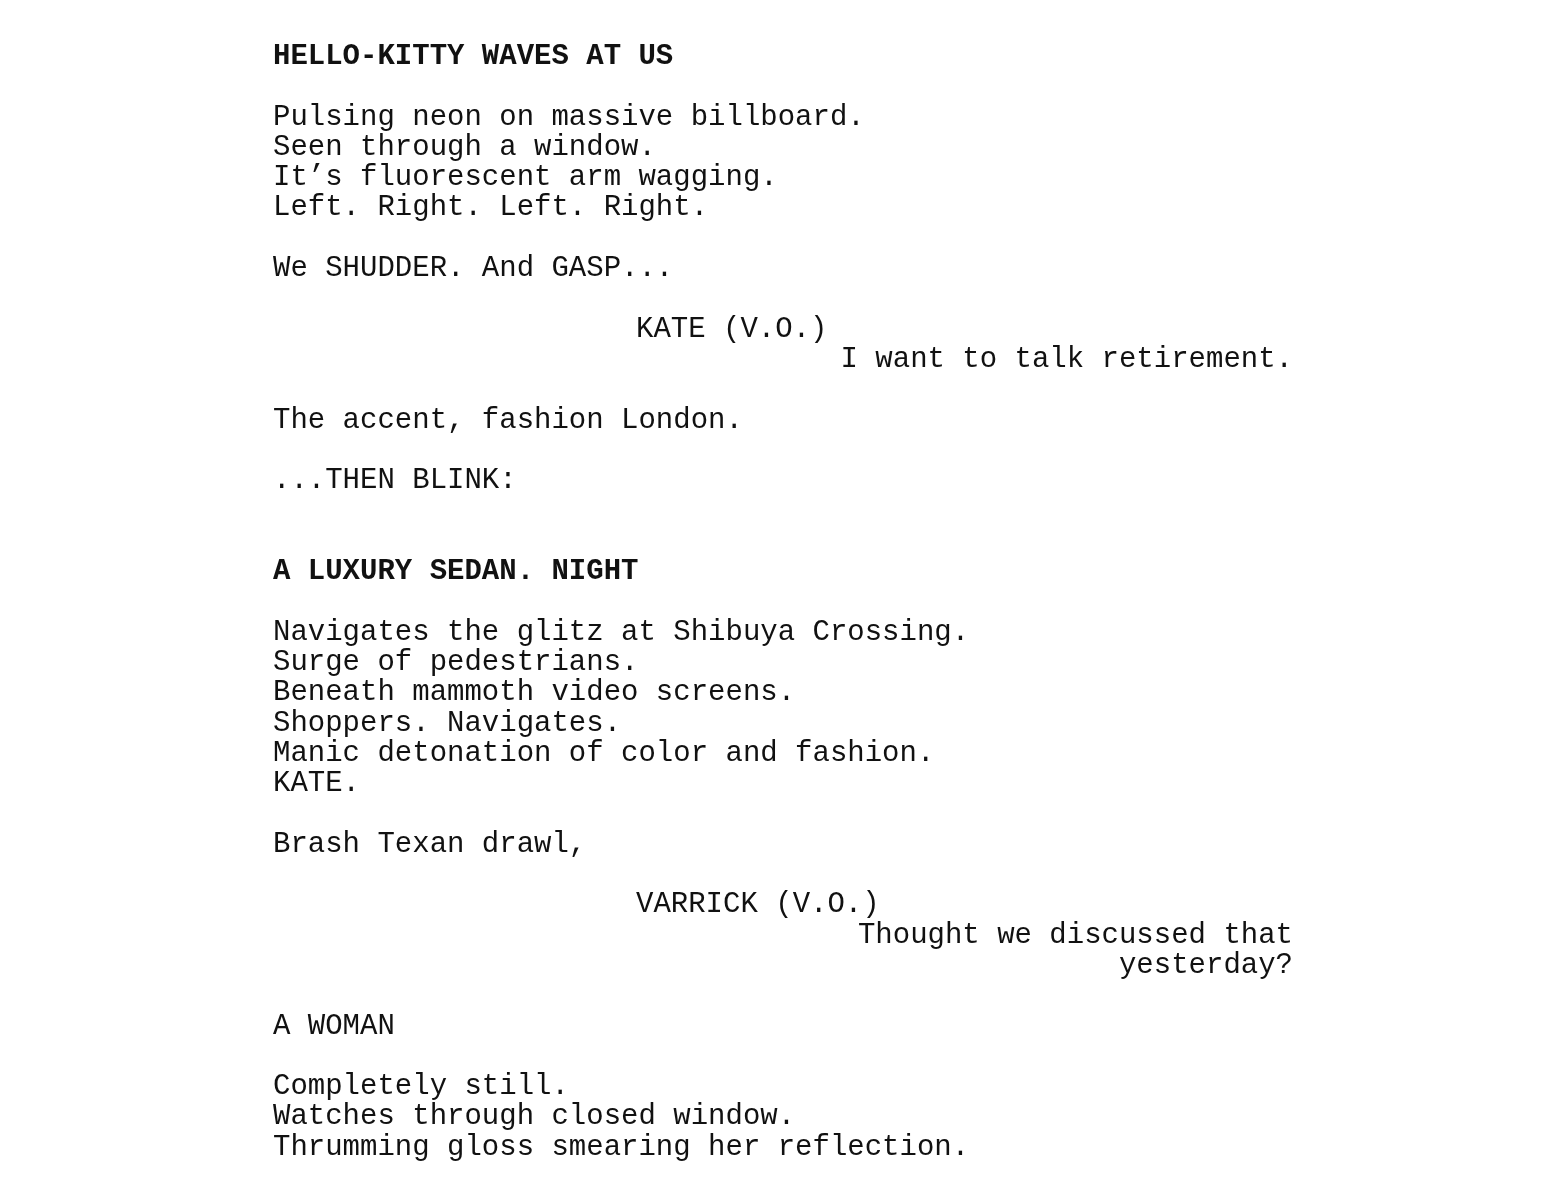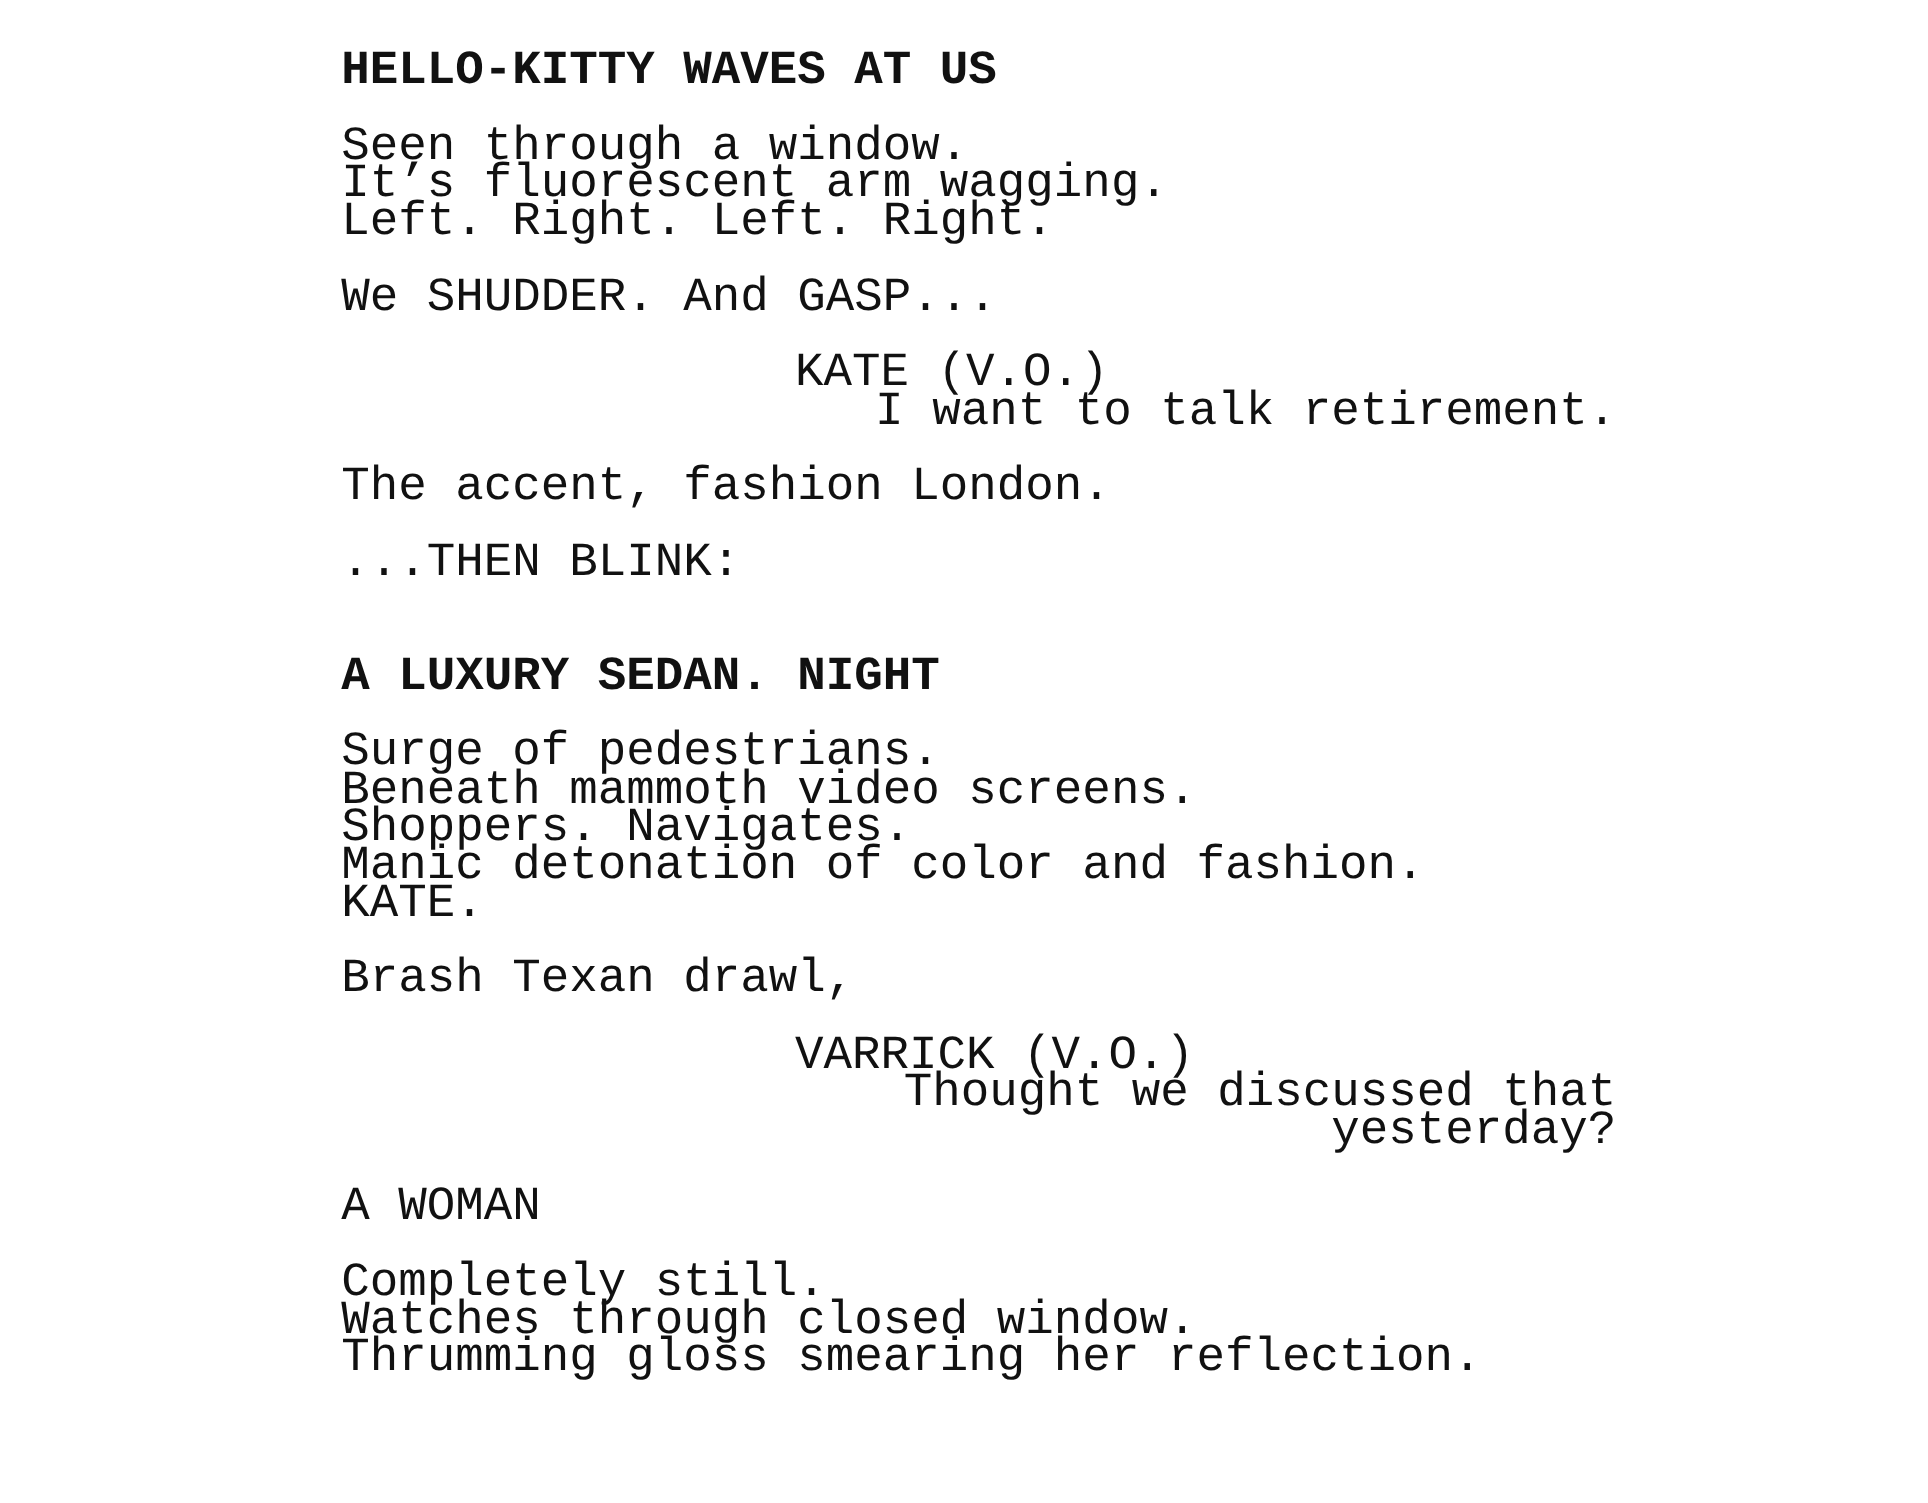--- a/index.html
+++ b/index.html
@@ -12,21 +12,21 @@
     height: 1202px;
     overflow: hidden;
     position: relative;
   }
   .page {
     position: absolute;
     left: 273px;
     top: 42px;
     width: 1020px;
     font-family: "Liberation Mono", "DejaVu Sans Mono", monospace;
-    font-size: 38px;
+    font-size: 29px;
     line-height: 30.3px;
     color: #111111;
   }
   .line {
     height: 30.3px;
     white-space: pre;
   }
   .blank { height: 30.3px; }
   .heading { font-weight: bold; }
   .cue { padding-left: 363px; }
@@ -34,20 +34,21 @@
   .transition { width: 1018px; }
 </style>
 </head>
 <body>
 
 <div class="page">
 
   <div class="line heading">HELLO-KITTY WAVES AT US</div>
   <div class="blank"></div>
   <div>
+    <div class="line">Pulsing neon on massive billboard.</div>
     <div class="line">Seen through a window.</div>
     <div class="line">It’s fluorescent arm wagging.</div>
     <div class="line">Left. Right. Left. Right.</div>
   </div>
   <div class="blank"></div>
   <div class="line">We SHUDDER. And GASP...</div>
   <div class="blank"></div>
   <div>
     <div class="line cue">KATE (V.O.)</div>
     <div class="line dialogue">I want to talk retirement.</div>
@@ -55,20 +56,21 @@
   <div class="blank"></div>
   <div class="line">The accent, fashion London.</div>
   <div class="blank"></div>
   <div class="line transition">...THEN BLINK:</div>
   <div class="blank"></div>
   <div class="blank"></div>
 
   <div class="line heading">A LUXURY SEDAN. NIGHT</div>
   <div class="blank"></div>
   <div>
+    <div class="line">Navigates the glitz at Shibuya Crossing.</div>
     <div class="line">Surge of pedestrians.</div>
     <div class="line">Beneath mammoth video screens.</div>
     <div class="line">Shoppers. Navigates.</div>
     <div class="line">Manic detonation of color and fashion.</div>
     <div class="line">KATE.</div>
   </div>
   <div class="blank"></div>
   <div class="line">Brash Texan drawl,</div>
   <div class="blank"></div>
   <div>

